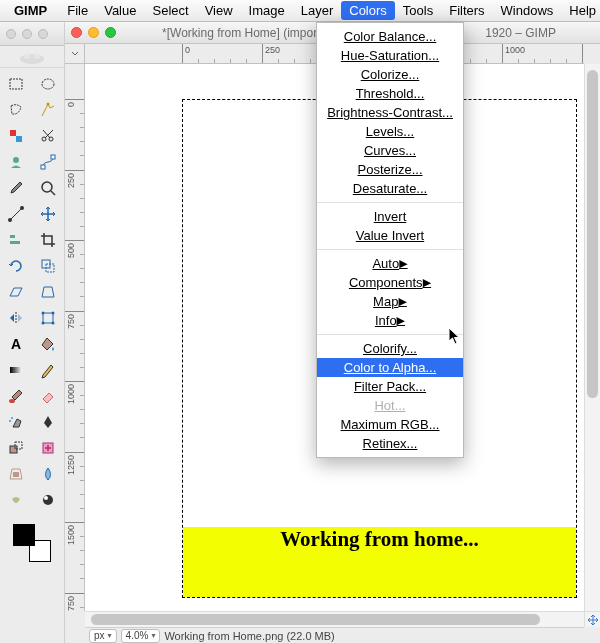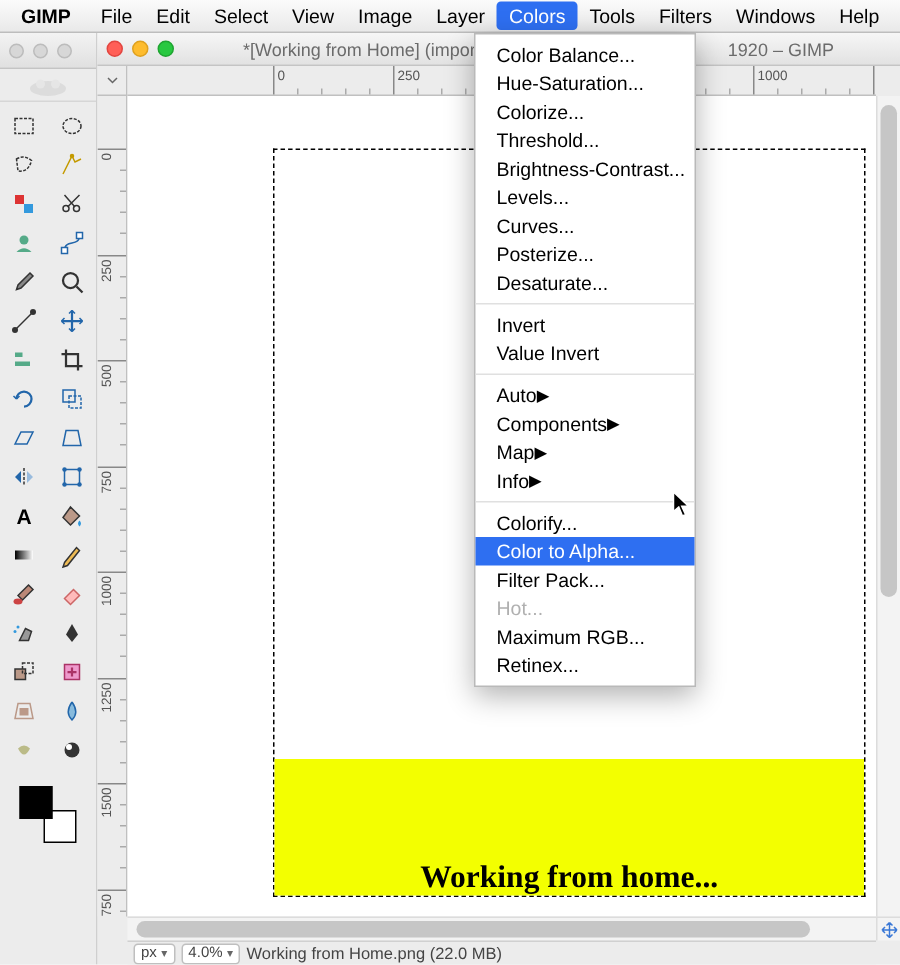--- a/index.html
+++ b/index.html
@@ -46,46 +46,46 @@
   .ruler-v .tick.minor { width:5px; left:15px; border-top:1px solid #aaa; }
 
   .viewport { position:absolute; left:20px; top:20px; right:16px; bottom:32px; background:#fff; }
   .scroll-v { position:absolute; right:0; top:20px; bottom:32px; width:16px; background:#f3f3f3; border-left:1px solid #dcdcdc; }
   .scroll-v .thumb { position:absolute; left:2px; right:2px; top:6px; height:60%; background:#c6c6c6; border-radius:6px; }
   .scroll-h { position:absolute; left:20px; right:16px; bottom:16px; height:16px; background:#f3f3f3; border-top:1px solid #dcdcdc; }
   .scroll-h .thumb { position:absolute; top:2px; bottom:2px; left:6px; width:90%; background:#c6c6c6; border-radius:6px; }
   .move-corner { position:absolute; right:0; bottom:16px; width:16px; height:16px; background:#f3f3f3; border-left:1px solid #dcdcdc; border-top:1px solid #dcdcdc; display:flex; align-items:center; justify-content:center; color:#3a78d6; font-size:14px; }
 
   .canvas-doc { position:absolute; left:97px; top:35px; width:395px; height:499px; border:1px dashed #000; background:#fff; }
-  .yellow-band { position:absolute; left:0; right:0; bottom:0; height:91px; background:#f3ff00; display:flex; align-items:flex-end; justify-content:center; }
+  .yellow-band { position:absolute; left:0; right:0; bottom:0; height:70px; background:#f3ff00; display:flex; align-items:flex-start; justify-content:center; }
   .yellow-band span { font-family: Georgia, "Times New Roman", serif; font-weight:700; font-size:21px; color:#000; }
 
   
   .statusbar { position:absolute; left:20px; right:16px; bottom:0; height:16px; background:#ececec; border-top:1px solid #d0d0d0; display:flex; align-items:center; font-size:11px; color:#444; gap:4px; padding:0 4px; }
   .statusbar .combo { display:inline-flex; align-items:center; background:#fff; border:1px solid #bfbfbf; border-radius:3px; padding:0 4px; height:14px; font-size:10px; gap:3px; }
   .statusbar .combo .arr { font-size:8px; color:#666; }
 
   
   .dropdown { position:absolute; left:316px; top:22px; width:148px; background:#fff; border:1px solid #b9b9b9; box-shadow: 0 6px 18px rgba(0,0,0,0.3); padding:4px 0; z-index:100; }
-  .dropdown .item { display:flex; align-items:center; justify-content:flex-start; padding:2px 14px; font-size:13px; color:#000; cursor:default; white-space:nowrap; }
+  .dropdown .item { display:flex; align-items:center; justify-content:center; padding:2px 14px; font-size:13px; color:#000; cursor:default; white-space:nowrap;text-decoration:underline; }
   .dropdown .item.disabled { color:#b0b0b0; }
   .dropdown .item.sel { background:#2e6ff1; color:#fff; }
   .dropdown .item .sub { font-size:11px; color:inherit; }
   .dropdown hr { border:none; border-top:1px solid #e0e0e0; margin:4px 0; }
 
   .cursor { position:absolute; left:448px; top:327px; z-index:200; pointer-events:none; }
   .cursor svg { width:16px; height:20px; }
 </style>
 </head>
 <body>
 
 <div class="menubar">
   <span class="app">GIMP</span>
   <span class="mitem">File</span>
-  <span class="mitem">Edit</span>
+  <span class="mitem">Value</span>
   <span class="mitem">Select</span>
   <span class="mitem">View</span>
   <span class="mitem">Image</span>
   <span class="mitem">Layer</span>
   <span class="mitem active">Colors</span>
   <span class="mitem">Tools</span>
   <span class="mitem">Filters</span>
   <span class="mitem">Windows</span>
   <span class="mitem">Help</span>
 </div>

